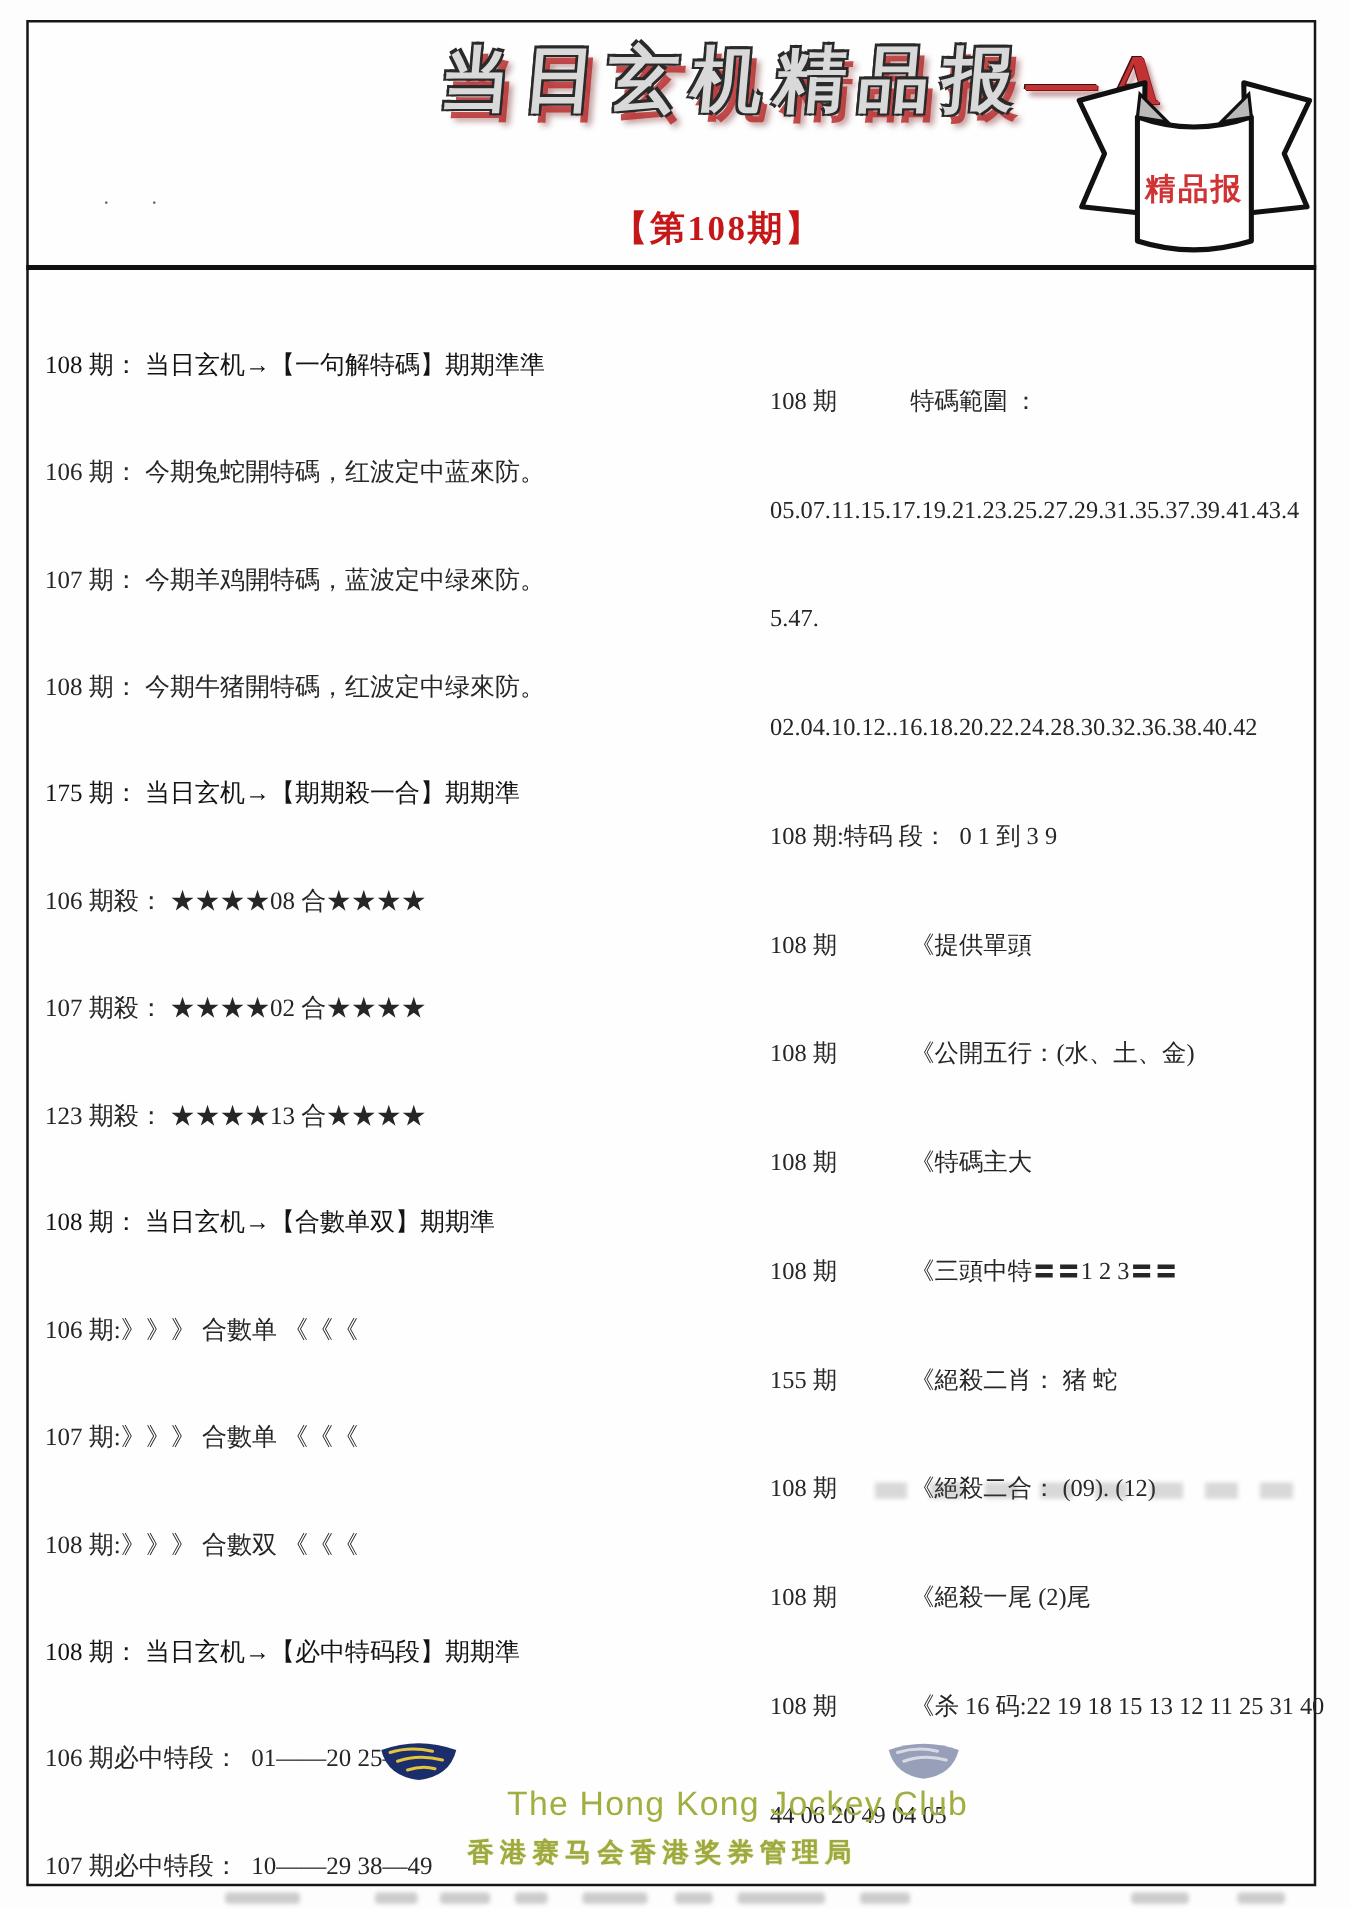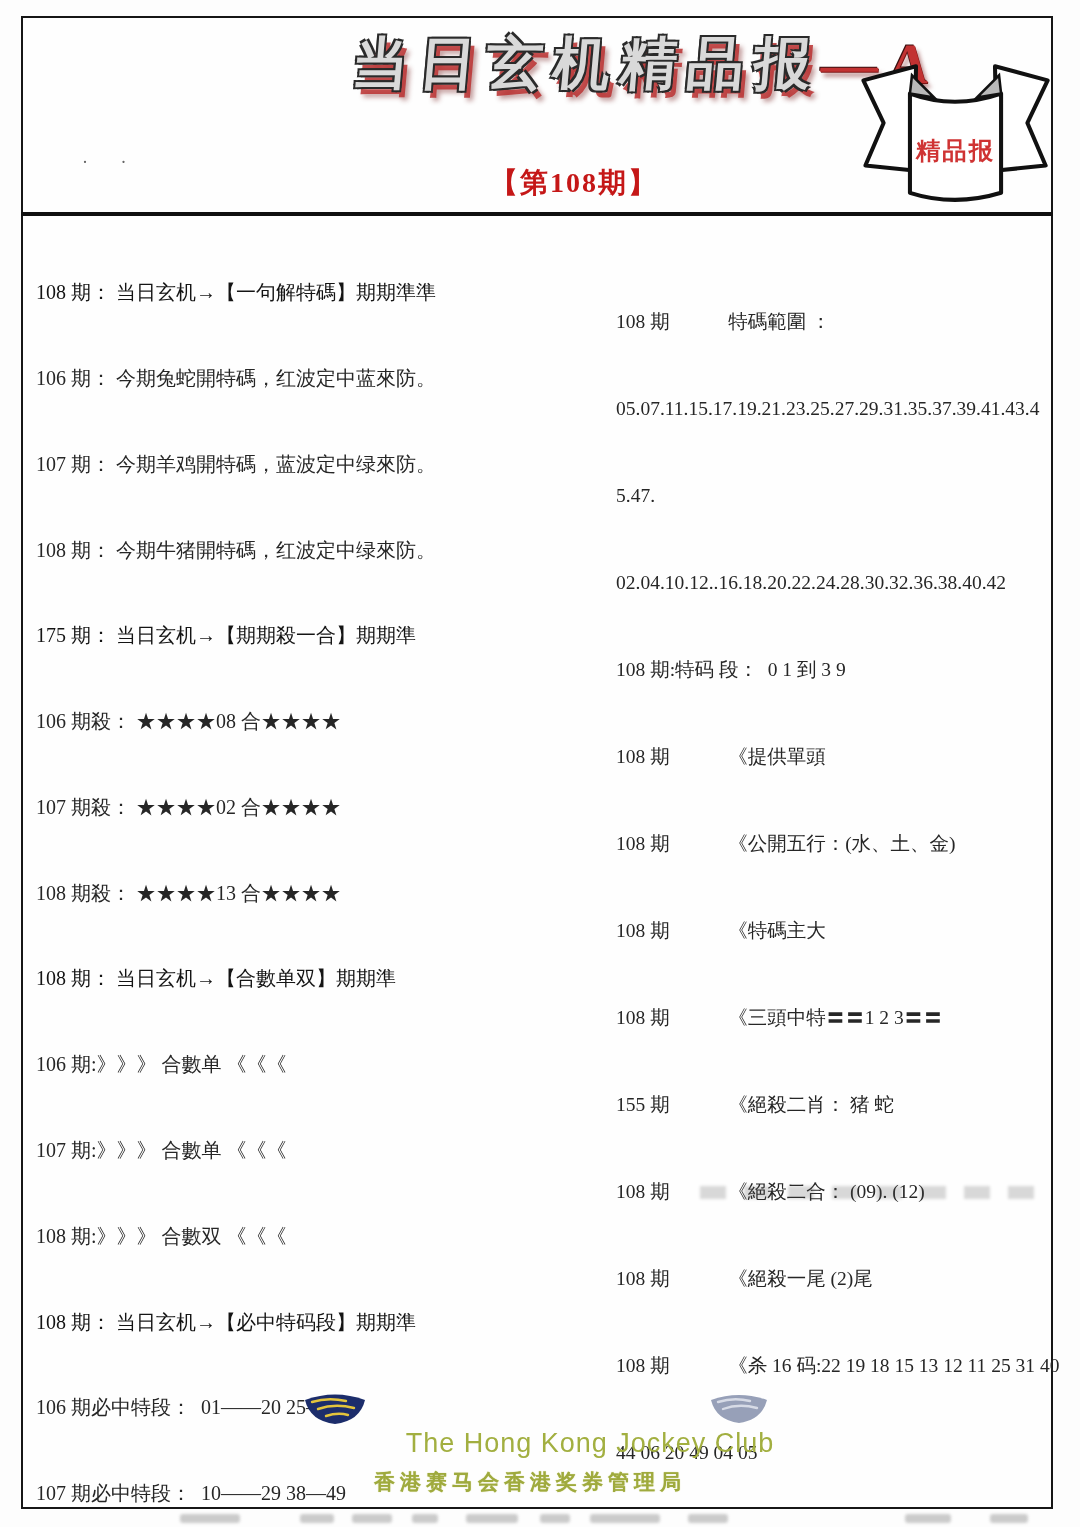--- a/index.html
+++ b/index.html
@@ -73,21 +73,21 @@
   <div class="header-sep"></div>
 
   <div id="left-col" class="col">
     <div class="ln b">108 期： 当日玄机→【一句解特碼】期期準準</div>
     <div class="ln">106 期： 今期兔蛇開特碼，红波定中蓝來防。</div>
     <div class="ln">107 期： 今期羊鸡開特碼，蓝波定中绿來防。</div>
     <div class="ln">108 期： 今期牛猪開特碼，红波定中绿來防。</div>
     <div class="ln b">175 期： 当日玄机→【期期殺一合】期期準</div>
     <div class="ln">106 期殺： ★★★★08 合★★★★</div>
     <div class="ln">107 期殺： ★★★★02 合★★★★</div>
-    <div class="ln">108 期殺： ★★★★13 合★★★★</div>
+    <div class="ln">123 期殺： ★★★★13 合★★★★</div>
     <div class="ln b">108 期： 当日玄机→【合數单双】期期準</div>
     <div class="ln">106 期:》》》 合數单 《《《</div>
     <div class="ln">107 期:》》》 合數单 《《《</div>
     <div class="ln">108 期:》》》 合數双 《《《</div>
     <div class="ln b">108 期： 当日玄机→【必中特码段】期期準</div>
     <div class="ln">106 期必中特段：  01——20 25—40</div>
     <div class="ln">107 期必中特段：  10——29 38—49</div>
     
     
     

